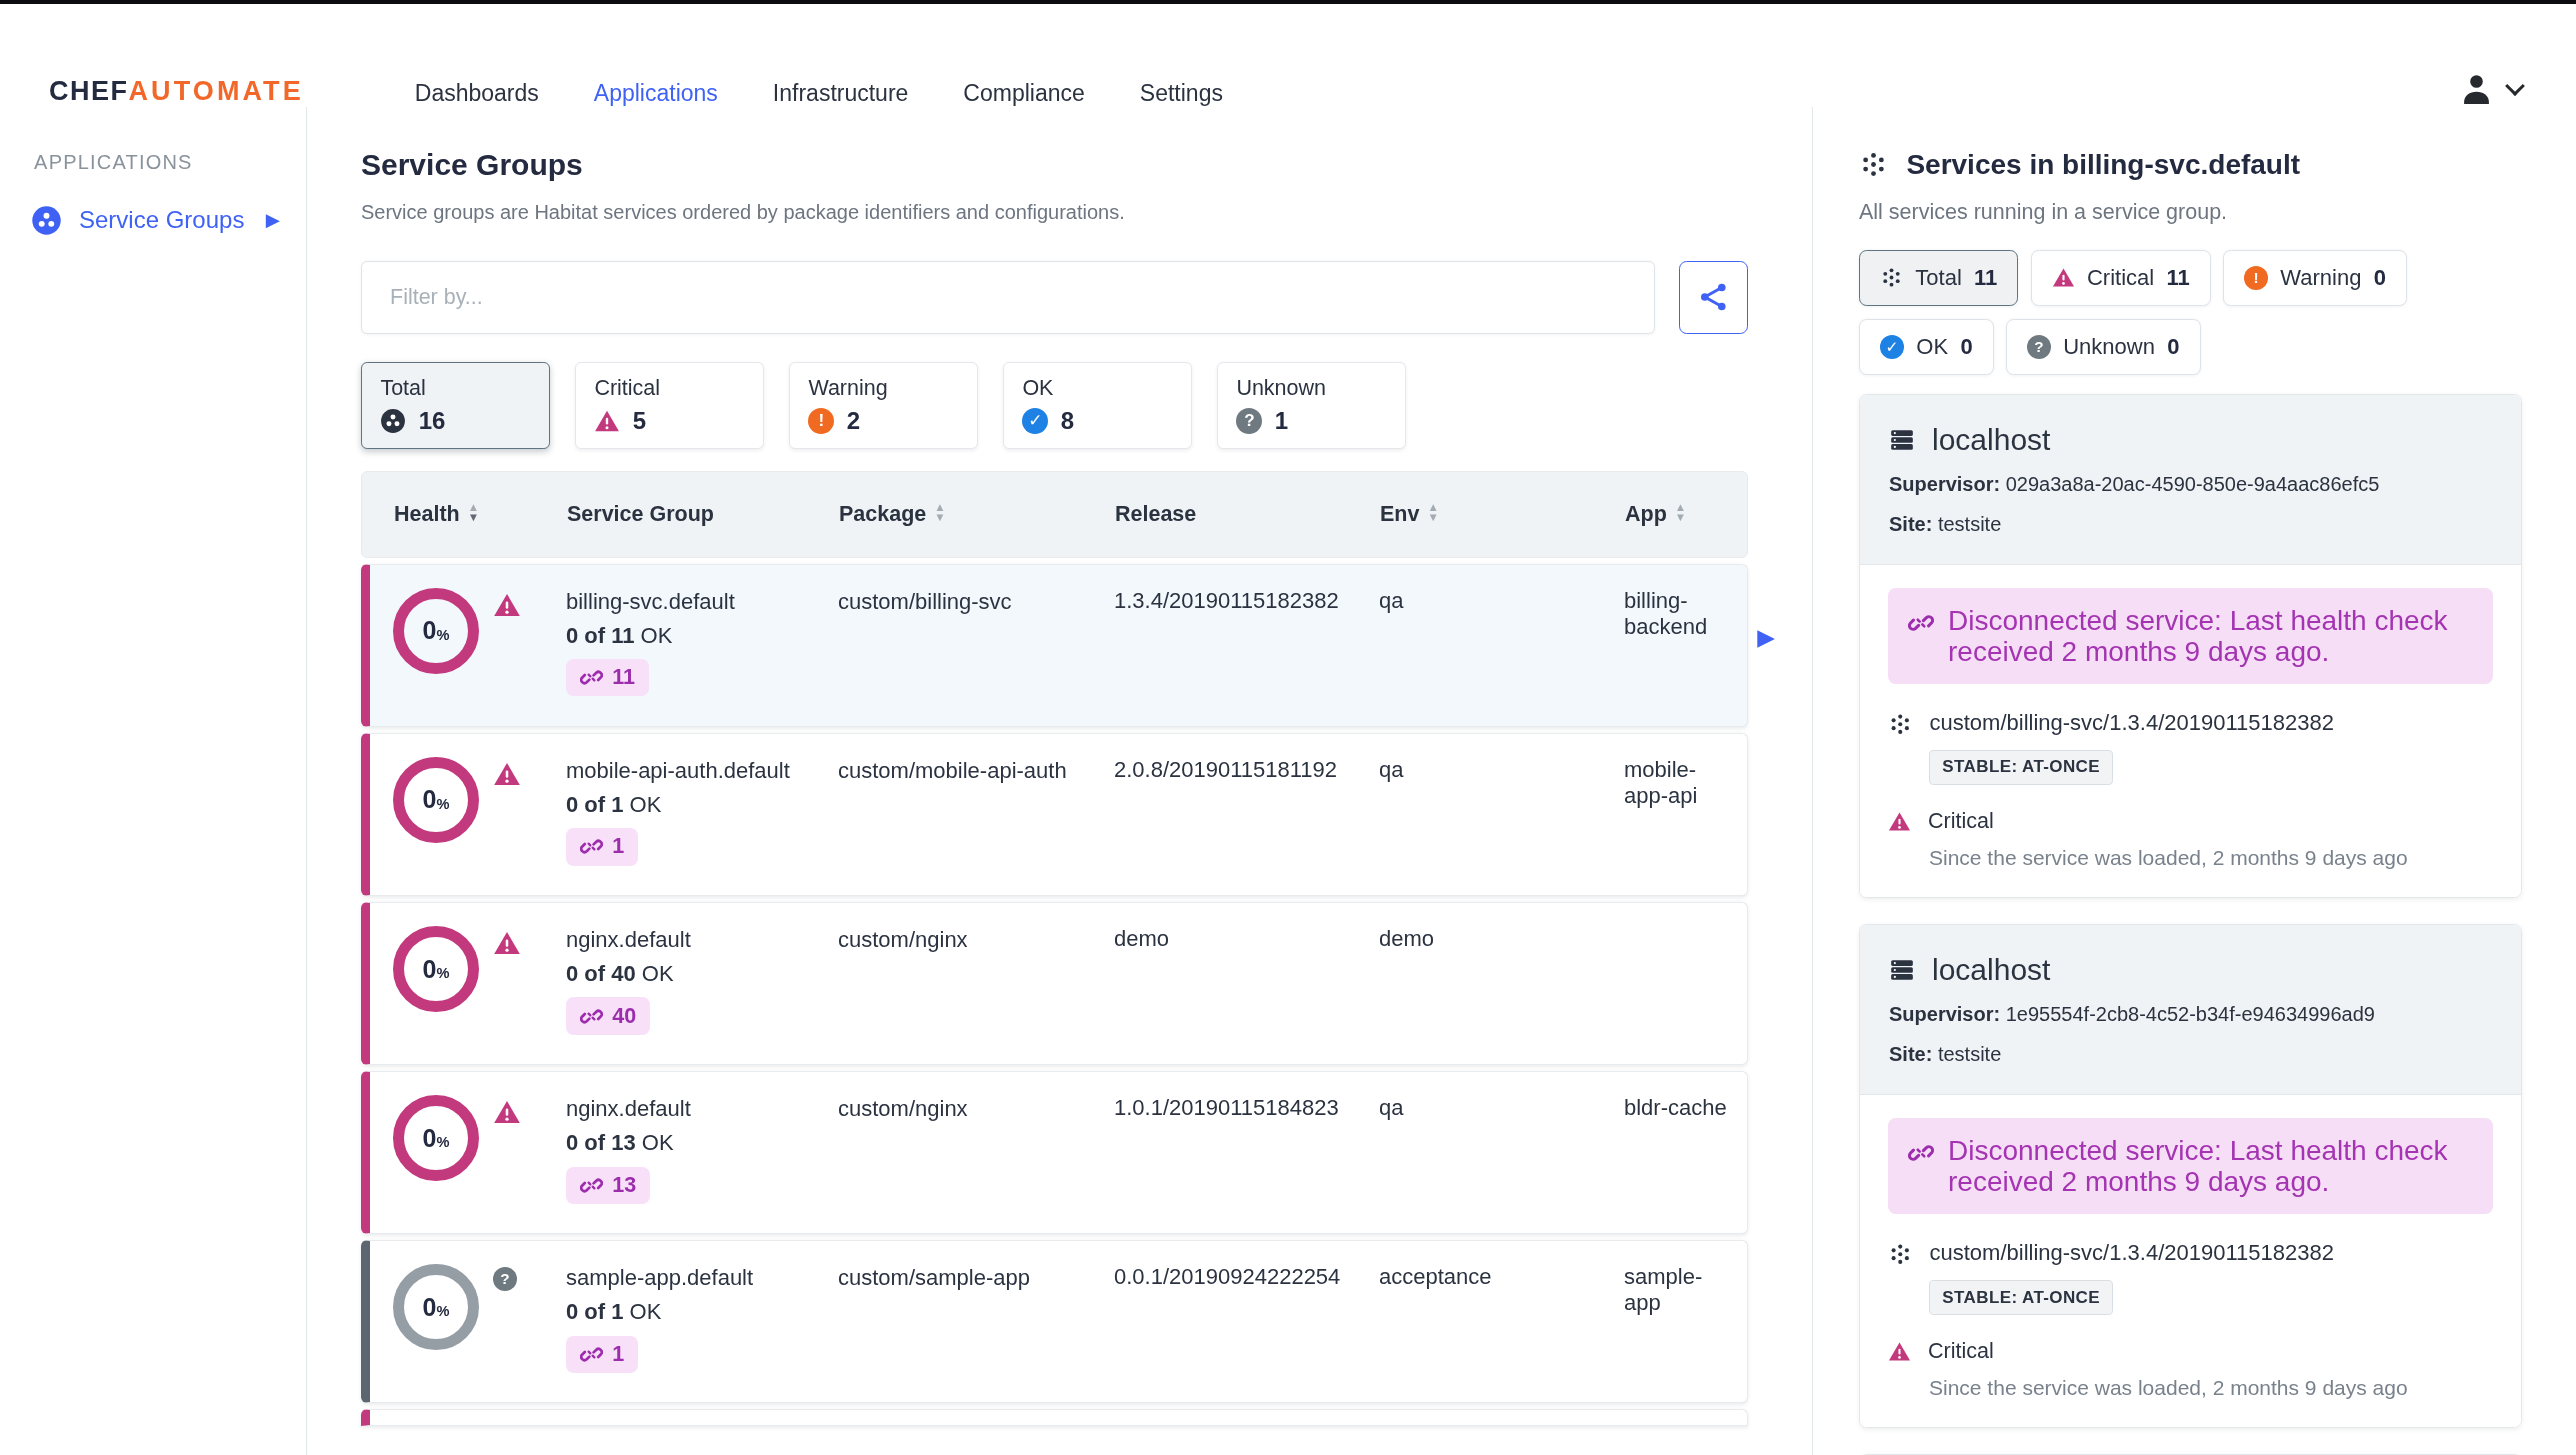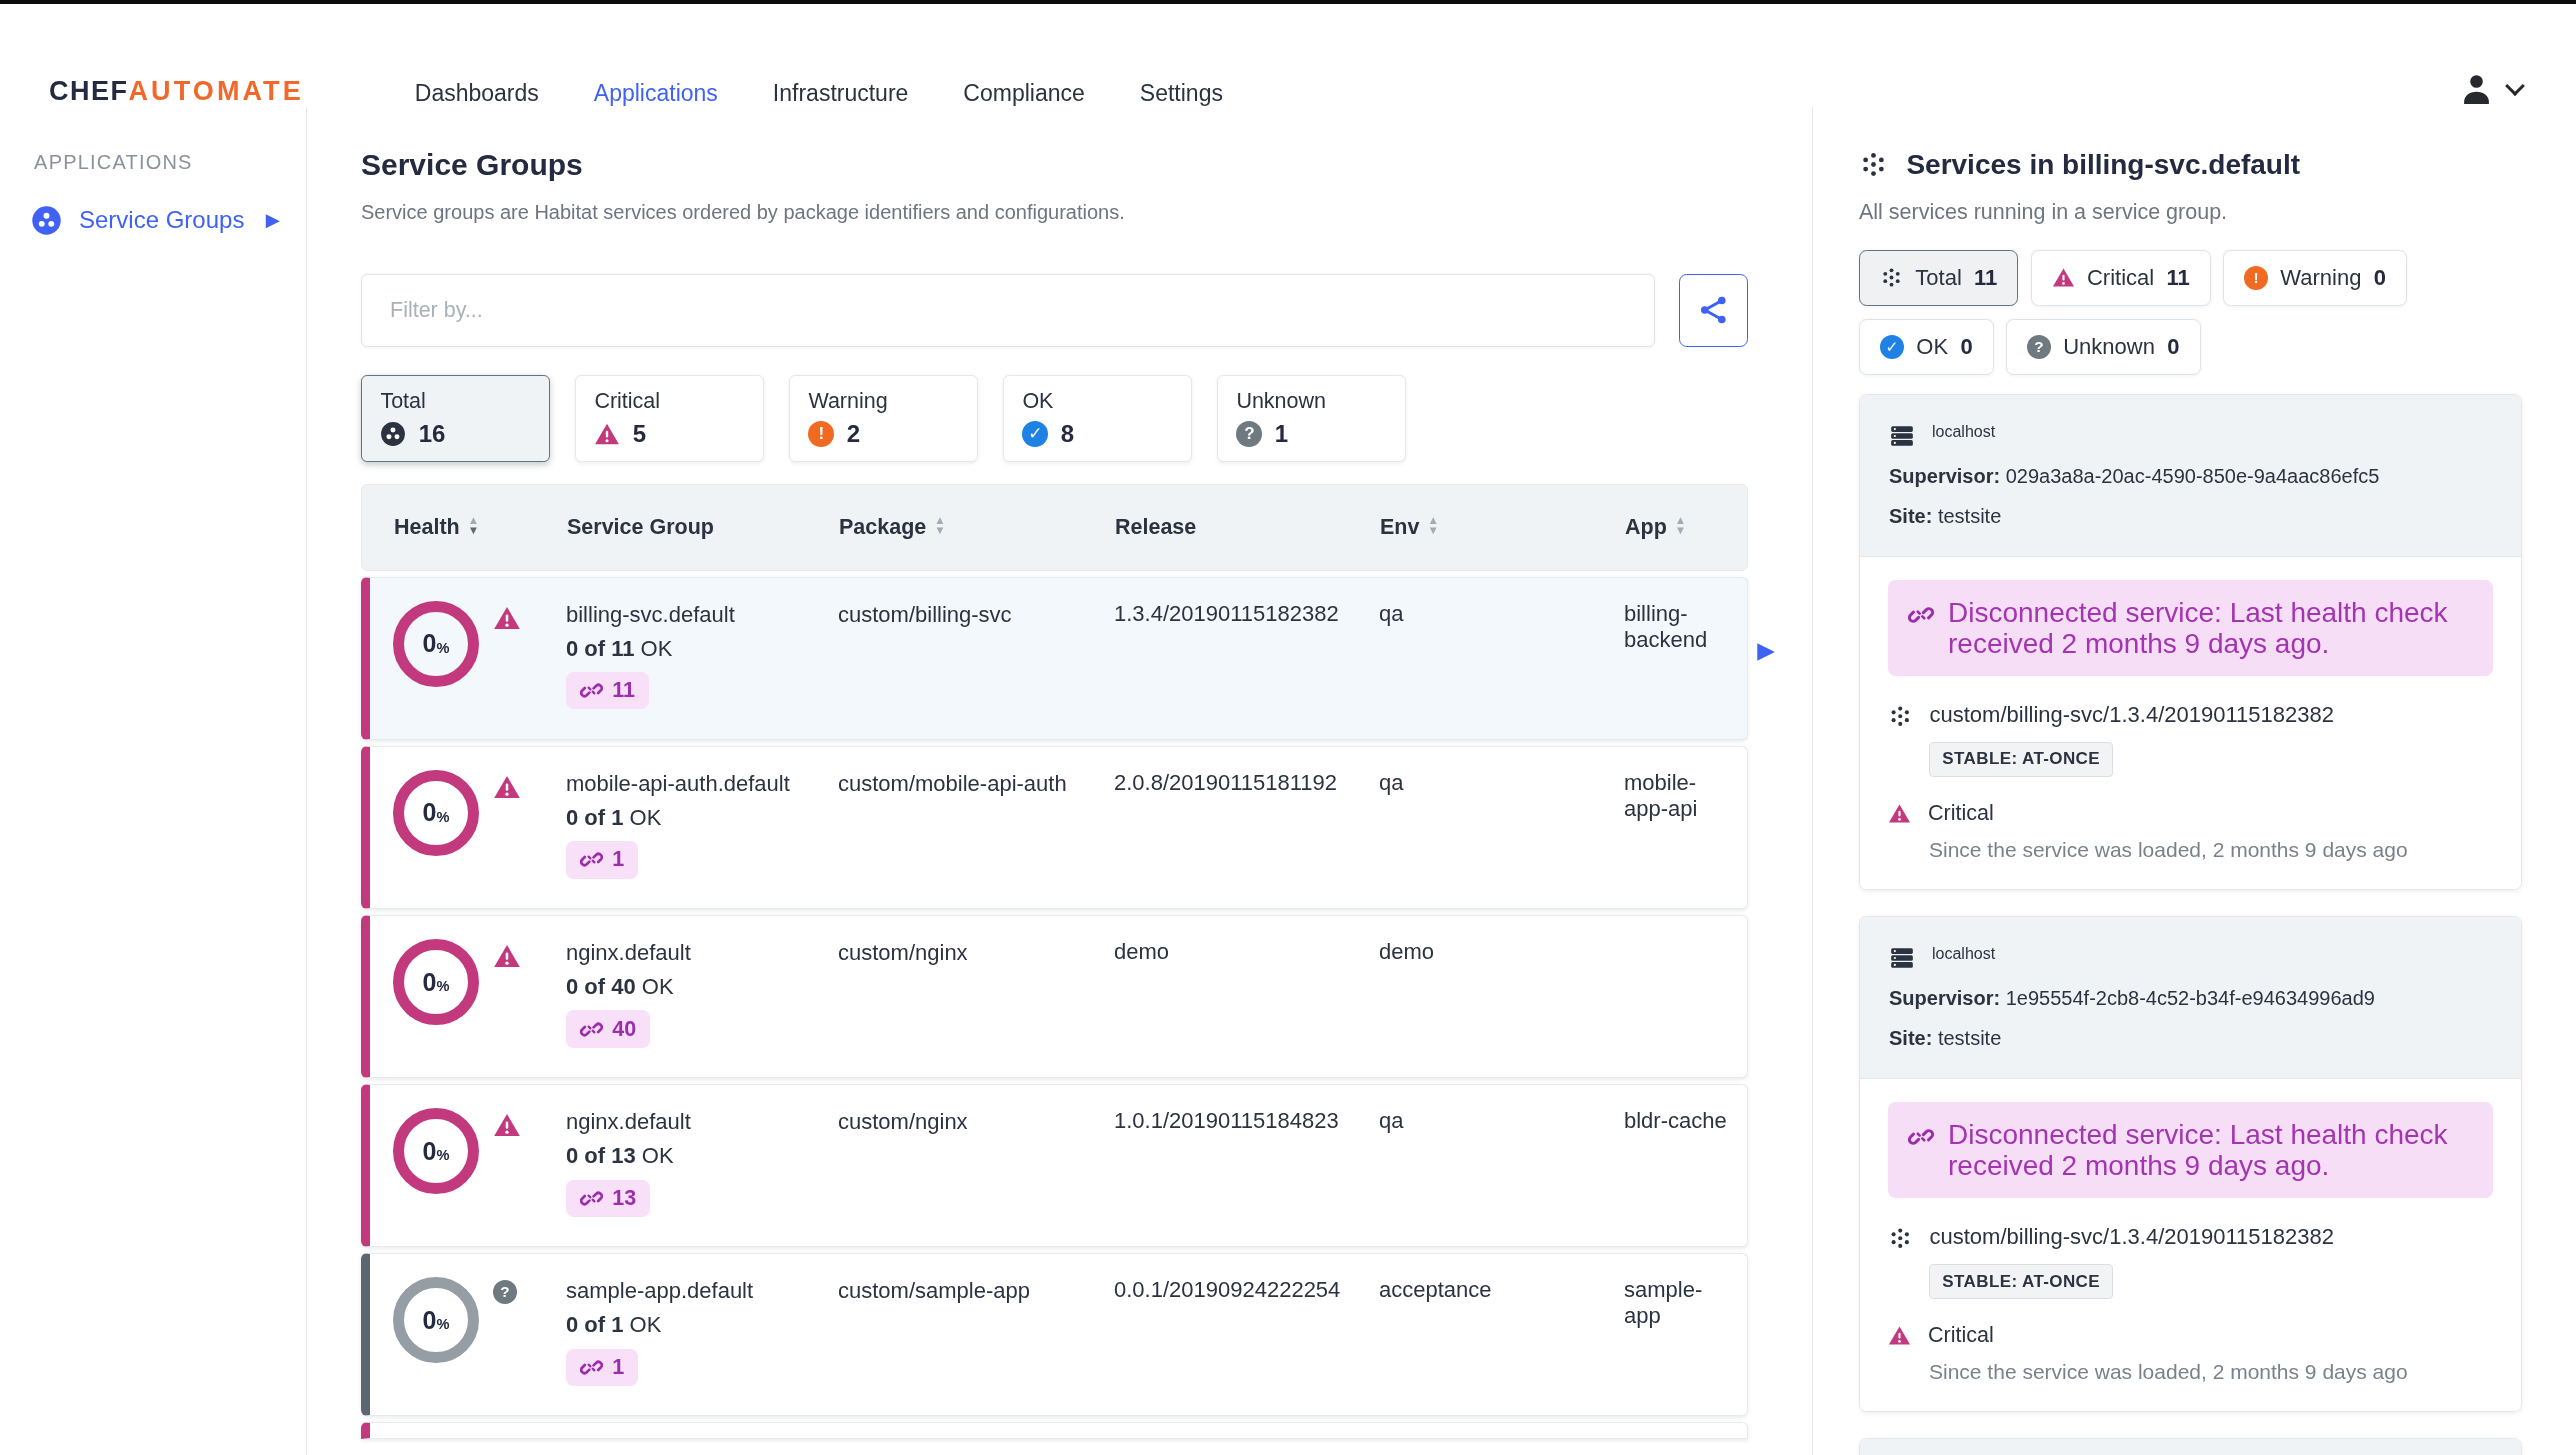--- a/index.html
+++ b/index.html
@@ -40,21 +40,21 @@
   .app-body { display: flex; height: 1349px; }
   .sidebar { width: 307px; border-right: 0.8px solid var(--line); padding: 44px 26px 0 31px; flex-shrink: 0; }
   .sidebar-heading { font-size: 20px; color: #8A929B; letter-spacing: 1.2px; padding-left: 3.1px; }
   .sidebar-item { display: flex; align-items: center; gap: 17px; margin-top: 31px; cursor: pointer; }
   .sidebar-item .lbl { font-size: 24px; color: var(--blue); }
   .side-arrow { color: var(--blue); font-size: 18.4px; margin-left: auto; }
   
   .main { flex: 1; padding: 40px 64px 0 54px; min-width: 0; }
   .page-title { font-size: 30px; font-weight: 600; color: var(--dark); line-height: 35px; }
   .page-sub { font-size: 20px; color: var(--subtle); margin-top: 17px; line-height: 26px; }
-  .filter-row { display: flex; gap: 24px; margin-top: 49px; align-items: stretch; border-radius: 10px; }
+  .filter-row { display: flex; gap: 24px; margin-top: 36px; align-items: stretch; border-radius: 10px; }
   .filter-input {
     flex: 1; height: 73px; border: 0.8px solid #DFE4E8; border-radius: 6.1px;
     font-size: 21.5px; padding: 0 28px; color: #2E3444; outline: none;
     font-family: inherit; box-shadow: 0 0.8px 3.1px rgba(60,70,80,.06);
   }
   .filter-input::placeholder { color: #A9B1B8; }
   .share-btn {
     width: 69px; height: 73px; border: 1.5px solid var(--blue); border-radius: 7.7px;
     background: #fff; display: flex; align-items: center; justify-content: center; cursor: pointer;
   }
@@ -126,21 +126,21 @@
     display: inline-flex; align-items: center; gap: 12.3px; height: 56px;
     border: 0.8px solid #DDE3E8; border-radius: 7.7px; background: #fff;
     padding: 0 20px; font-size: 22px; color: #2B3240; cursor: pointer;
     box-shadow: 0 0.8px 3.1px rgba(60,70,80,.07);
   }
   .pill.selected { background: #EFF1F3; border: 1.5px solid #5E7483; }
   .pill b { font-weight: 700; color: var(--dark); }
   .svc-card { border: 0.8px solid var(--line); border-radius: 7.7px; margin-top: 19px; overflow: hidden; box-shadow: 0 1.5px 4.6px rgba(60,70,80,.08); }
   .svc-card + .svc-card { margin-top: 26px; }
   .svc-head { background: var(--panel-gray); padding: 28px 29px; border-bottom: 0.8px solid var(--line); }
-  .host-row { display: flex; gap: 17px; font-size: 16px; color: #2B3240; }
+  .host-row { display: flex; align-items: center; gap: 17px; font-size: 30px; color: #2B3240; }
   .meta-line { font-size: 20px; margin-top: 15.3px; color: #2B3240; line-height: 24.5px; }
   .meta-line b { font-weight: 700; }
   .svc-body { padding: 23px 28px 26px; background: #fff; }
   .alert {
     background: var(--purple-bg); border-radius: 7.7px; padding: 17px 20px;
     display: flex; gap: 14px; color: #A434B2; font-size: 28px; line-height: 31px;
   }
   .alert svg { flex-shrink: 0; margin-top: 4.6px; }
   .pkg-line { display: flex; align-items: flex-end; gap: 17px; margin-top: 26px; font-size: 22px; color: #2B3240; }
   .channel-badge {

